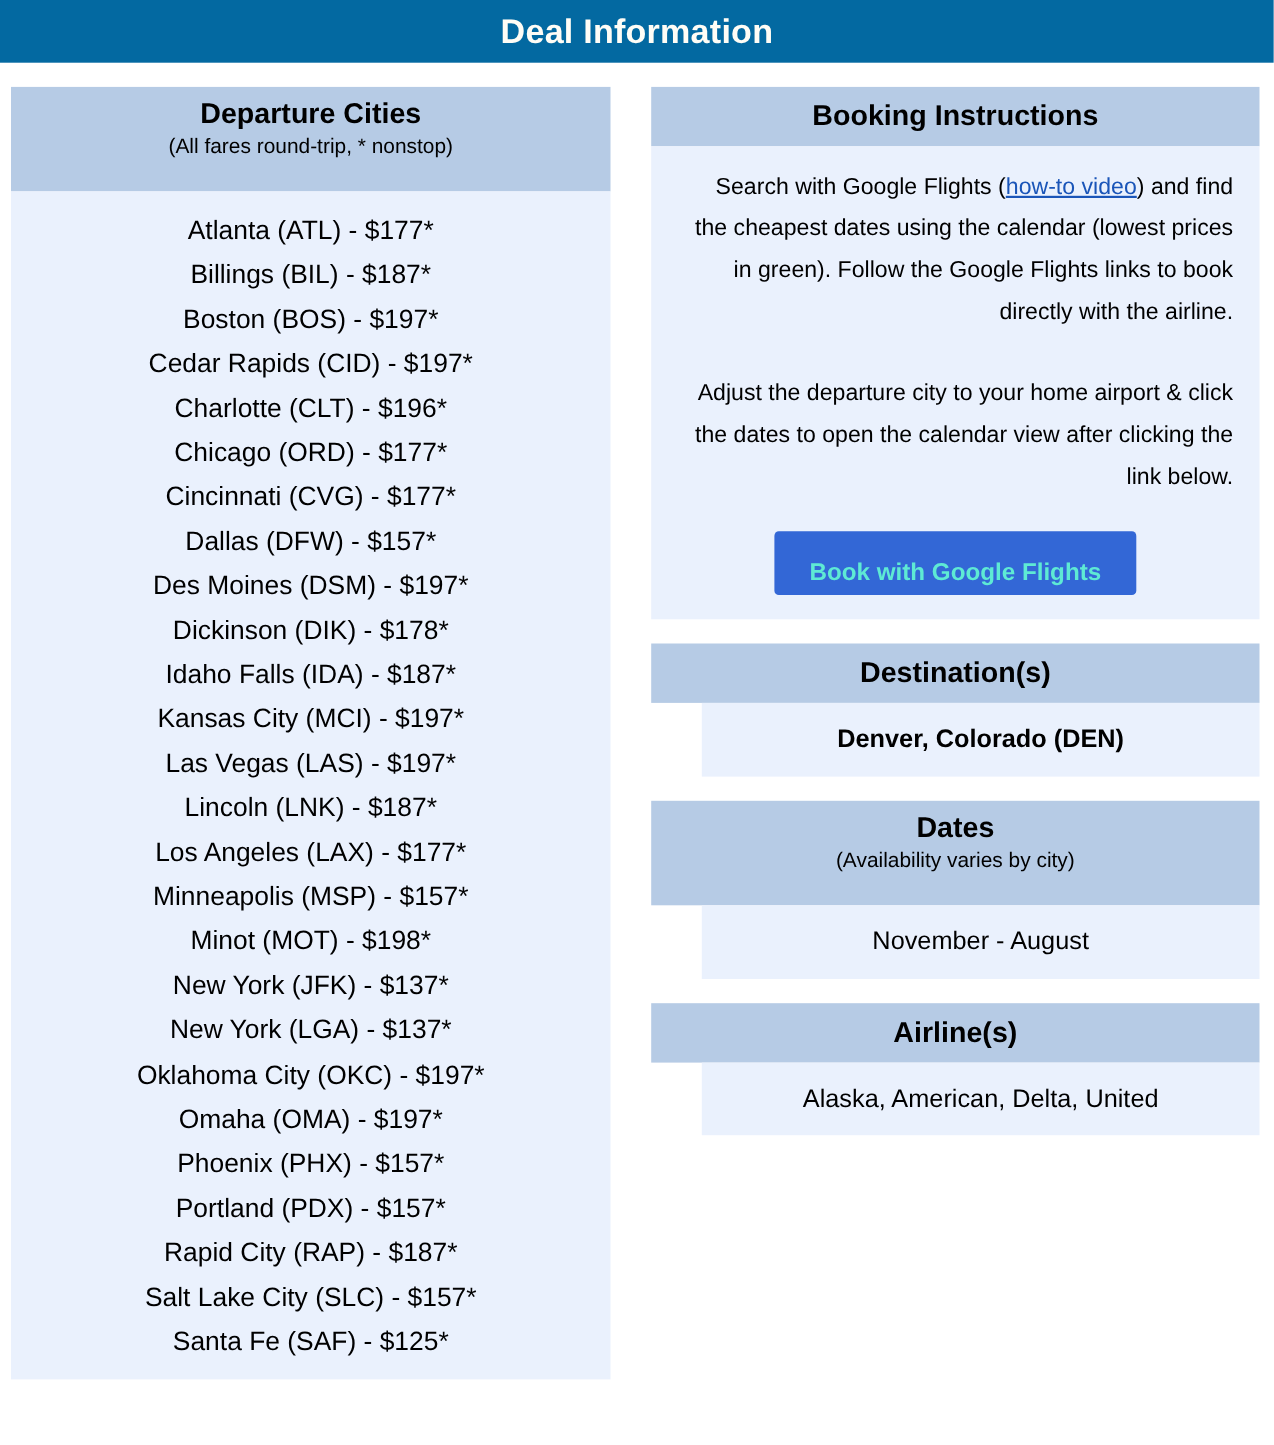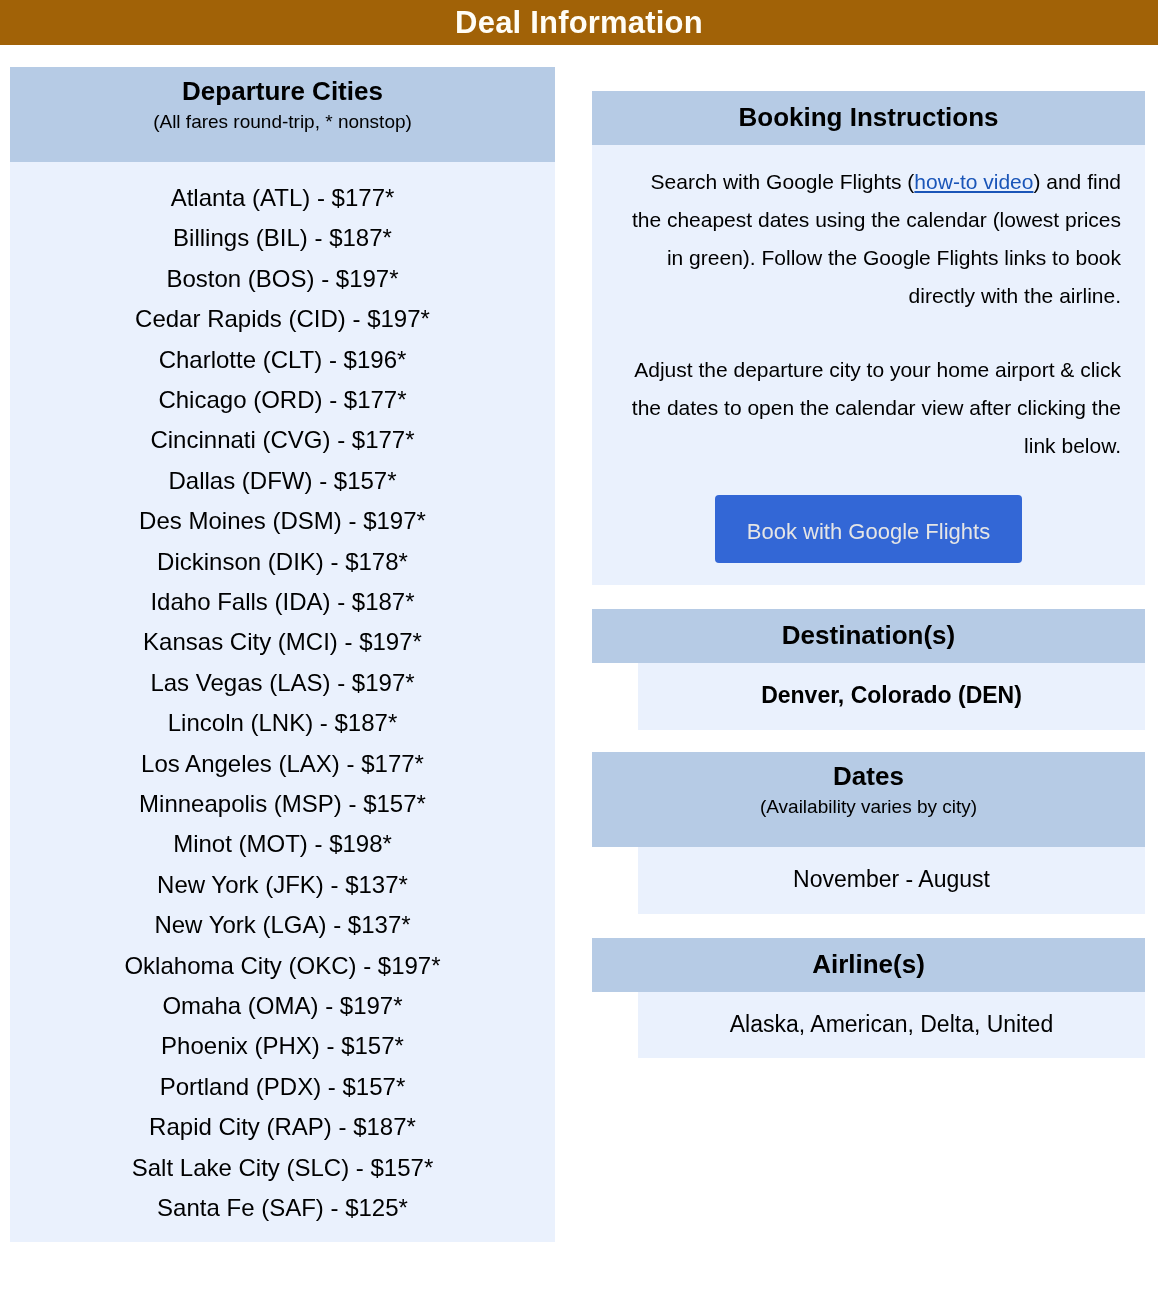--- a/index.html
+++ b/index.html
@@ -12,22 +12,22 @@
     width: 1158px;
     height: 1314px;
     overflow: hidden;
     font-family: "Liberation Sans", sans-serif;
     color: #000000;
     -webkit-font-smoothing: antialiased;
   }
 
   
   .page-banner {
-    height: 45px;
-    background: #a16207;
+    height: 57px;
+    background: #0369a1;
     display: flex;
     align-items: center;
     justify-content: center;
   }
   .page-banner-title {
     color: #fffdf6;
     font-size: 31px;
     font-weight: bold;
     letter-spacing: 0.2px;
     line-height: 1;
@@ -45,21 +45,21 @@
 
   
   .panel { margin-bottom: 22px; }
   .panel:last-child { margin-bottom: 0; }
 
   .panel-head {
     background: #b6cbe5;
     text-align: center;
     padding: 10px 10px 28px;
   }
-  .panel-head.tight { padding: 12px 22px 13px; margin-top: 24px; }
+  .panel-head.tight { padding: 12px 22px 13px; }
 
   .panel-title {
     font-size: 26px;
     font-weight: bold;
     line-height: 1.12;
   }
   .panel-subtitle {
     font-size: 19px;
     font-weight: normal;
     line-height: 1.2;
@@ -98,28 +98,28 @@
     text-decoration: underline;
     cursor: pointer;
   }
   .book-btn-wrap {
     margin-top: 30px;
     display: flex;
     justify-content: center;
   }
   .book-btn {
     background: #3367d6;
-    color: #e5e5e5;
+    color: #5eead4;
     font-size: 22px;
-    font-weight: normal;
+    font-weight: bold;
     font-family: "Liberation Sans", sans-serif;
     border: none;
     border-radius: 4px;
     padding: 0 32px;
-    height: 68px;
+    height: 58px;
     line-height: 74px;
     cursor: pointer;
     white-space: nowrap;
   }
 
   
   .info-body       { padding: 18px 16px 20px; margin-left: 46px; }
   .info-value      { font-size: 23px; line-height: 1.25; }
   .info-value.bold { font-weight: bold; }
 </style>

